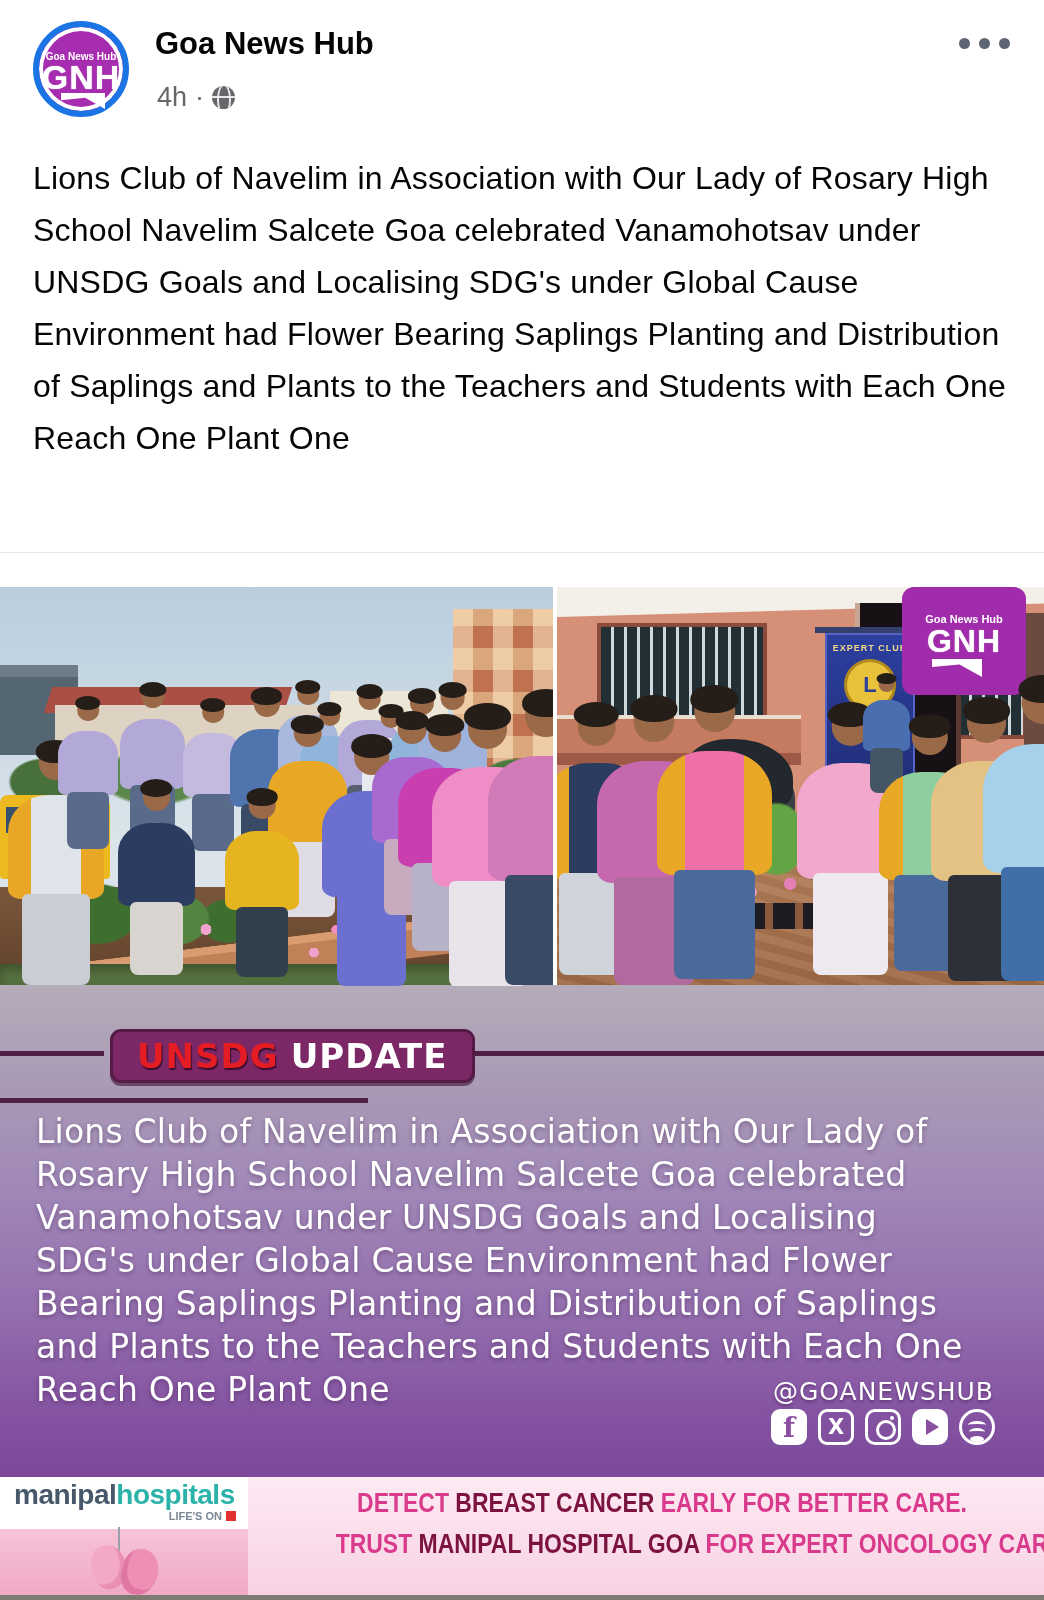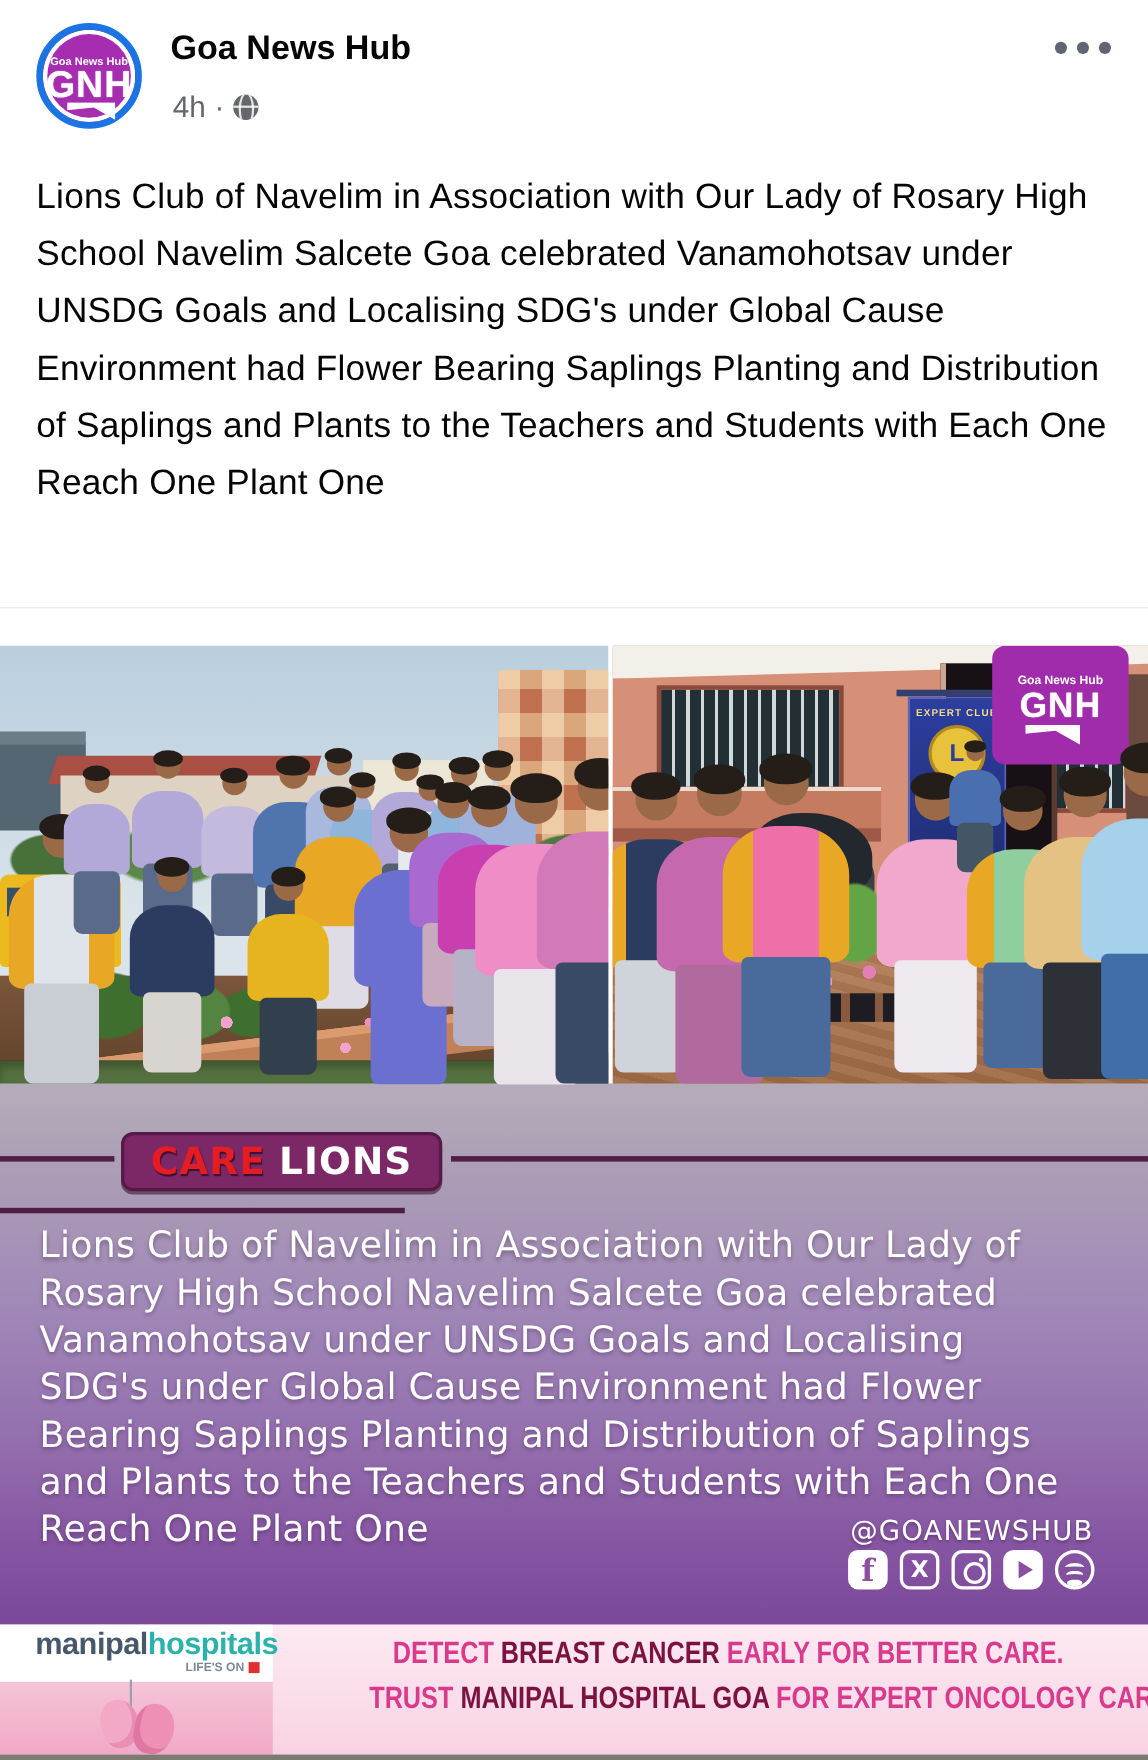--- a/index.html
+++ b/index.html
@@ -156,21 +156,21 @@
           border-left:13px solid #8a4fa0;border-top:8px solid transparent;border-bottom:8px solid transparent;}
   .sic.sp{border:3px solid #fff;border-radius:50%;box-sizing:border-box;}
   .sic.sp::before{content:"";position:absolute;left:6px;top:9px;width:18px;height:5px;
           border-top:3px solid #fff;border-radius:50%;}
   .sic.sp::after{content:"";position:absolute;left:7px;top:16px;width:16px;height:5px;
           border-top:3px solid #fff;border-radius:50%;box-shadow:0 7px 0 -1px #fff;}
 
   
   .ad{position:absolute;top:1477px;left:0;width:1044px;height:118px;background:linear-gradient(180deg,#fdeaf3,#f8d2e3);}
   .ad-logo{position:absolute;left:0;top:0;width:248px;height:50px;background:#fff;padding-top:2px;}
-  .ad-logo .l1{margin-left:32px;font-size:28px;font-weight:bold;letter-spacing:-.5px;}
+  .ad-logo .l1{margin-left:14px;font-size:28px;font-weight:bold;letter-spacing:-.5px;}
   .ad-logo .l1 .m{color:#47586a;} .ad-logo .l1 .h{color:#2cb3a9;}
   .ad-tag{position:absolute;right:12px;top:33px;font-size:11px;font-weight:bold;color:#7a8795;
           display:flex;align-items:center;gap:4px;}
   .ad-tag i{width:10px;height:10px;background:#e03030;display:inline-block;}
   .gloves{position:absolute;left:0;top:52px;width:248px;height:66px;
           background:linear-gradient(180deg,#f6c3d8,#f0a9c6);}
   .gloves::before{content:"";position:absolute;left:118px;top:-2px;width:2px;height:26px;background:#9aa0aa;}
   .glove{position:absolute;border-radius:48% 52% 55% 45%;}
   .gl1{left:92px;top:16px;width:34px;height:44px;background:#f3a9c6;transform:rotate(-14deg);
        box-shadow:inset -5px -6px 0 #e88fb3;}
@@ -396,22 +396,22 @@
         <div class="av-gnh">GNH</div>
         <div class="av-tail"></div>
       </div>
     </div>
   </div>
 
   <div class="graphic">
     <div class="g-line" style="left:0;top:66px;width:104px;"></div>
     <div class="g-line" style="left:410px;top:66px;right:0;"></div>
     <div class="badge">
-      <span class="nw">CARE</span>
-      <span class="up">LIONS</span>
+      <span class="nw">UNSDG</span>
+      <span class="up">UPDATE</span>
     </div>
     <div class="g-line" style="left:0;top:113px;width:368px;"></div>
     <div class="g-headline">Lions Club of Navelim in Association with Our Lady of Rosary High School Navelim Salcete Goa celebrated Vanamohotsav under UNSDG Goals and Localising SDG's under Global Cause Environment had Flower Bearing Saplings Planting and Distribution of Saplings and Plants to the Teachers and Students with Each One Reach One Plant One</div>
     <div class="g-handle">@GOANEWSHUB</div>
     <div class="g-social">
       <div class="sic fb">f</div>
       <div class="sic xx">X</div>
       <div class="sic ig"></div>
       <div class="sic yt"></div>
       <div class="sic sp"></div>

